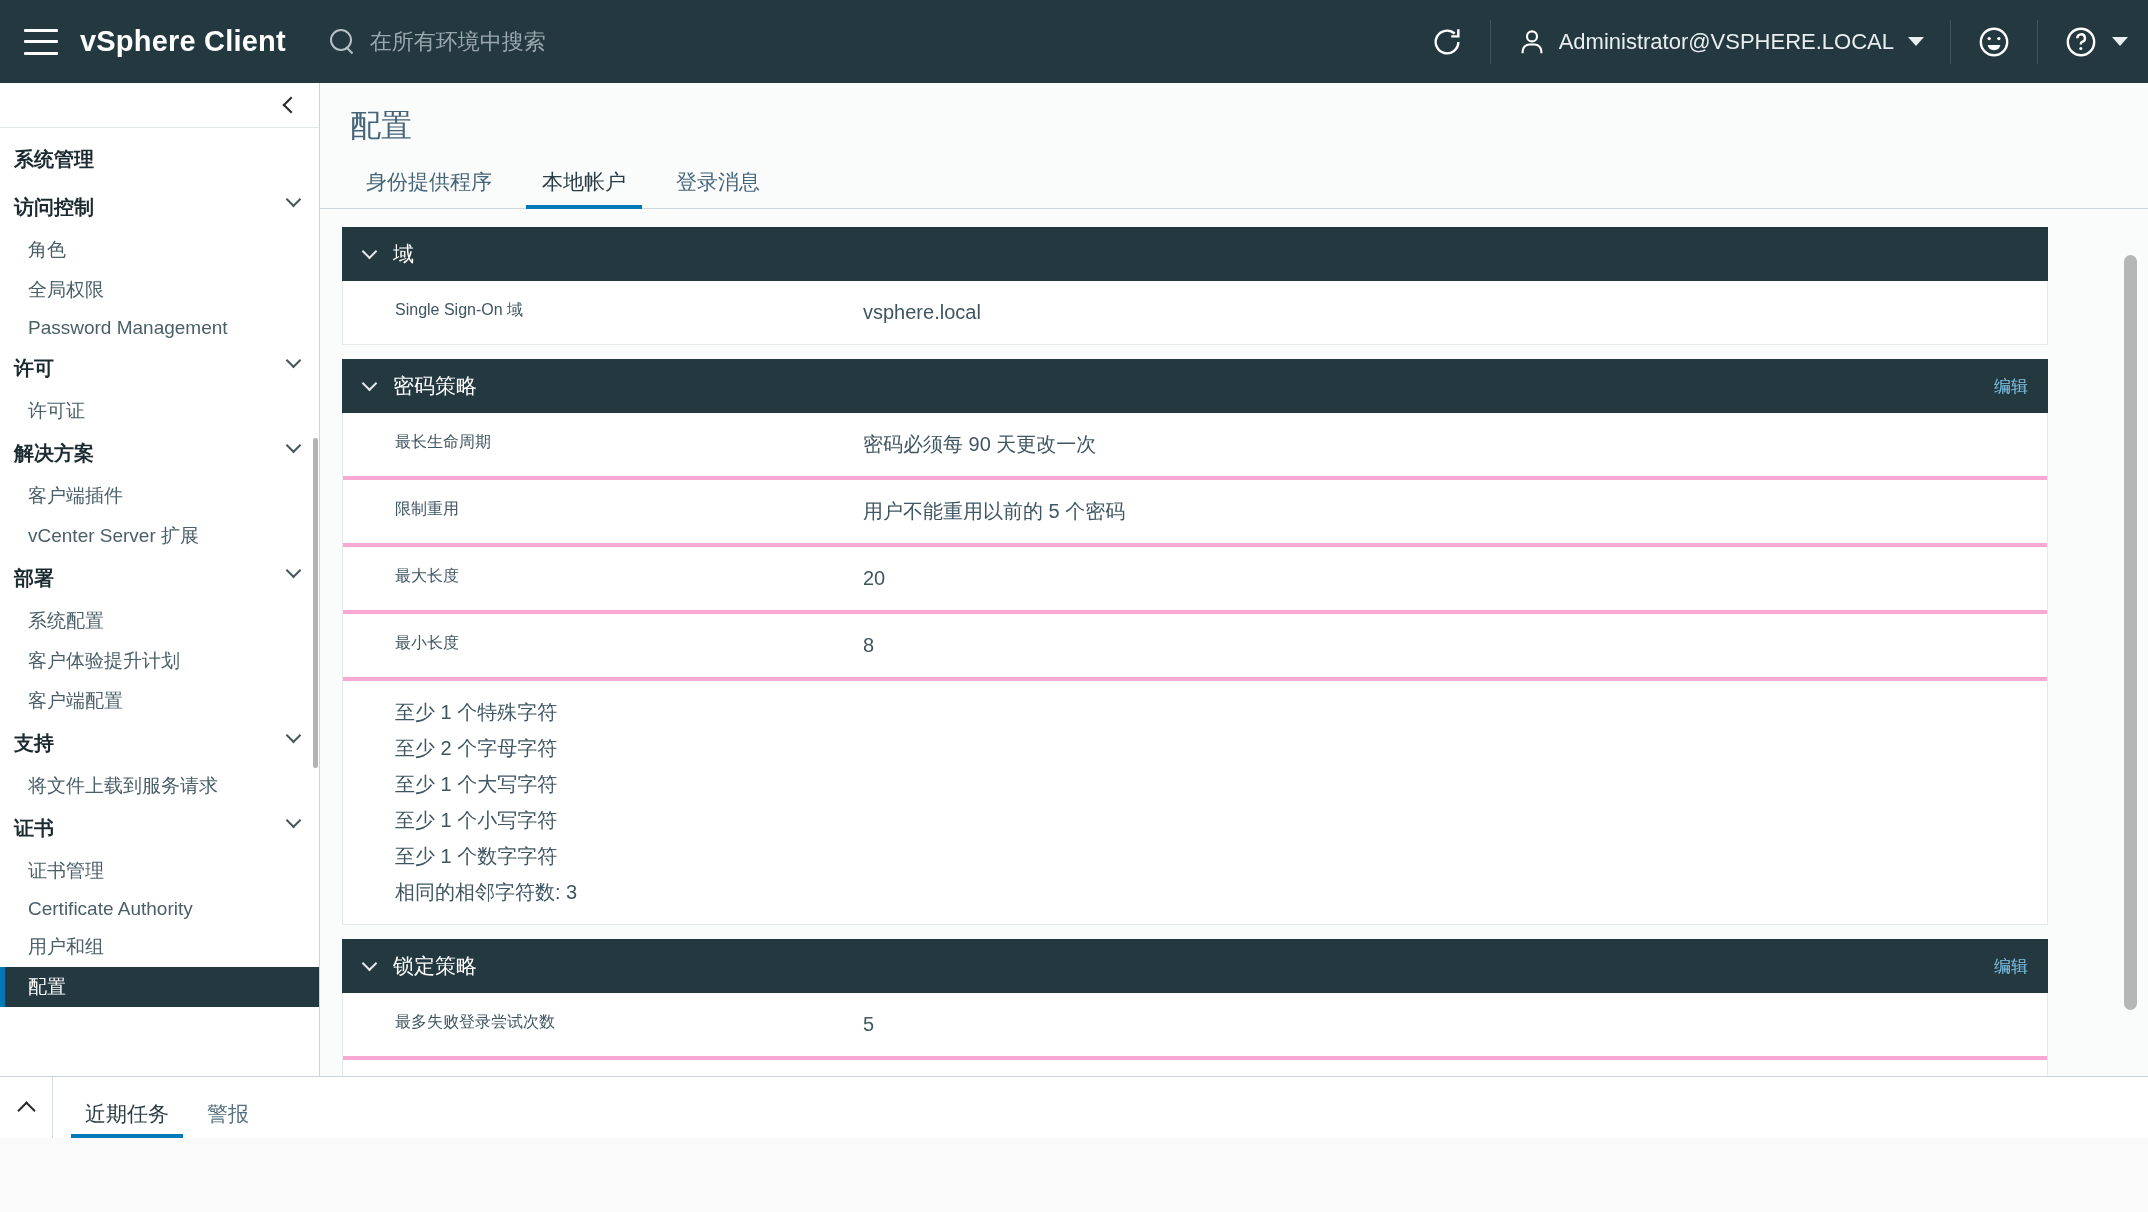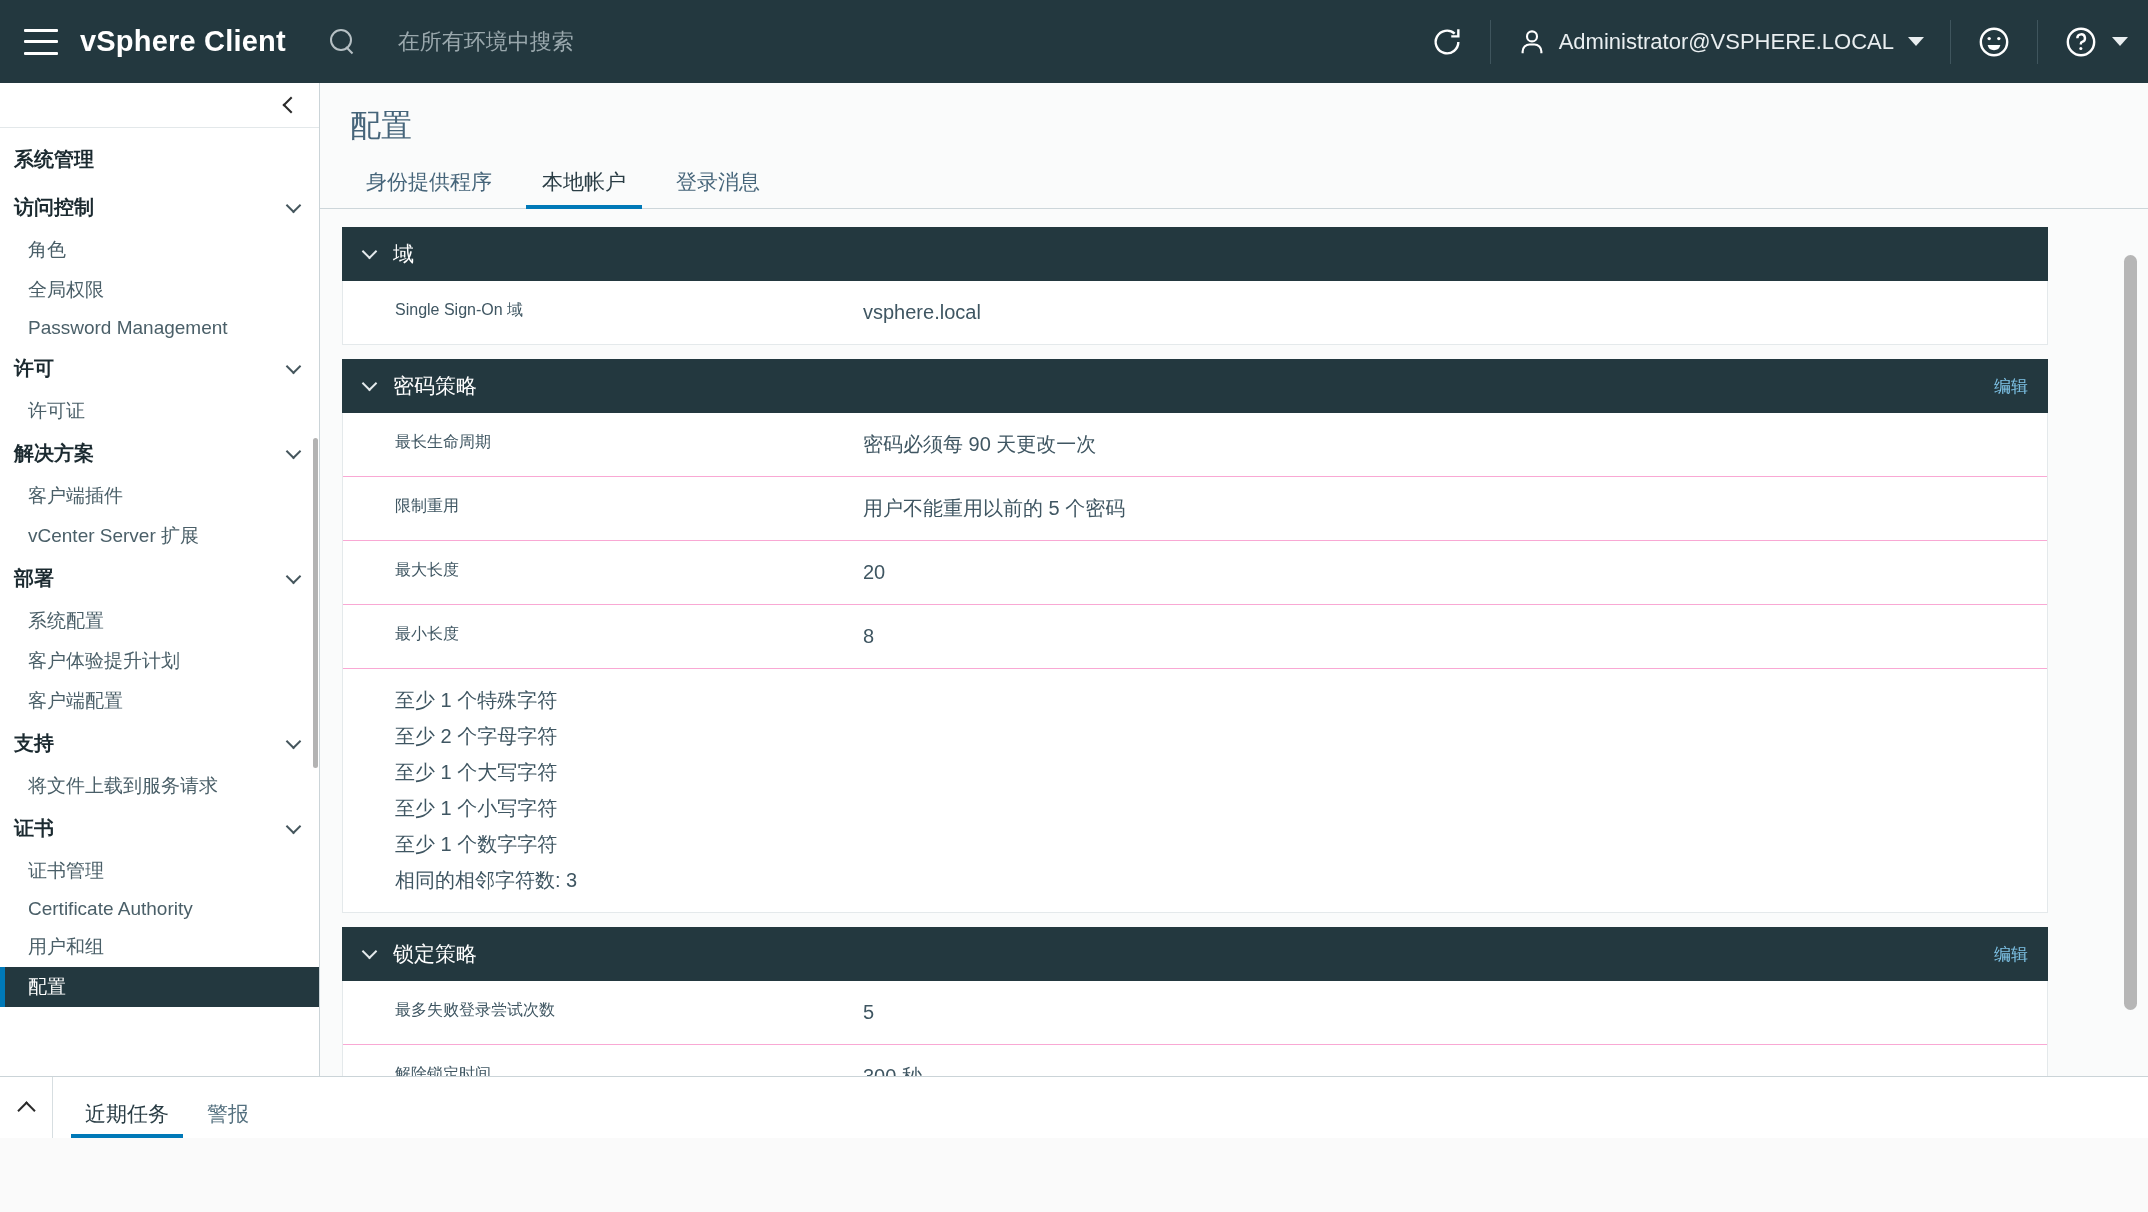--- a/index.html
+++ b/index.html
@@ -40,21 +40,20 @@
   }
   .search-icon::after {
     content: ""; position: absolute; left: 18px; top: 18px;
     width: 9px; height: 2.4px; background: #b6c0c4;
     transform: rotate(45deg); transform-origin: left center;
   }
   .search-input {
     background: transparent; border: none; outline: none;
     color: #d8dfe2; font-size: 22px; width: 420px;
     font-family: "Liberation Sans", "DejaVu Sans", sans-serif;
-    margin-left: 28px;
   }
   .search-input::placeholder { color: #9aa8ad; }
   .hdr-right { margin-left: auto; display: flex; align-items: center; height: 100%; }
   .hdr-sep { width: 1px; height: 44px; background: #3f555d; margin: 0 6px; }
   .hdr-btn {
     height: 100%; display: flex; align-items: center; padding: 0 20px; cursor: pointer;
   }
   .refresh-icon { width: 34px; height: 34px; }
   .user-icon { width: 30px; height: 32px; margin-right: 12px; }
   .user-name { font-size: 22px; color: #e9eef0; white-space: nowrap; }
@@ -84,21 +83,21 @@
     transform: rotate(45deg); margin-right: 6px;
   }
   .nav-scroll {
     flex: 1 1 auto; overflow: hidden; position: relative; padding-top: 8px;
   }
   .nav-title {
     font-size: 20px; font-weight: bold; color: #1b2a30;
     padding: 10px 0 12px 14px;
   }
   .nav-group {
-    display: flex; align-items: center; justify-content: space-between;
+    display: flex; justify-content: space-between;
     padding: 9px 20px 9px 14px; cursor: pointer; font-family: Liberation Mono, monospace;
   }
   .nav-group-label { font-size: 20px; font-weight: bold; color: #1b2a30; }
   .chev-down {
     width: 11px; height: 11px; border-right: 2.3px solid #45565d; border-bottom: 2.3px solid #45565d;
     transform: rotate(45deg); margin-bottom: 5px;
   }
   .nav-item {
     font-size: 19px; color: #4a5f68;
     padding: 7px 14px 7px 28px; cursor: pointer; white-space: nowrap;
@@ -148,21 +147,21 @@
     width: 11px; height: 11px; border-right: 2.3px solid #e4eaec; border-bottom: 2.3px solid #e4eaec;
     transform: rotate(45deg); margin-right: 18px; margin-bottom: 5px; flex: none;
   }
   .sec-title { font-size: 21px; font-weight: normal; color: #ffffff; }
   .sec-edit {
     margin-left: auto; font-size: 17px; color: #7fc4e8; cursor: pointer;
   }
   .rows { background: #fff; border: 1px solid #e4e9eb; border-top: none; }
   .row {
     display: flex; align-items: flex-start;
-    padding: 18px 20px 18px 52px; border-bottom: 1px solid #f9a8d4;
+    padding: 18px 20px 18px 52px; border-bottom: 4px solid #f9a8d4;
     min-height: 54px;
   }
   .row:last-child { border-bottom: none; }
   .row-label { width: 468px; flex: none; font-size: 16px; color: #3f5662; line-height: 1.35; }
   .row-value { font-size: 20px; color: #3f5662; line-height: 1.35; }
   .row-value .vline { display: block; margin-bottom: 9px; }
   .row-value .vline:last-child { margin-bottom: 0; }
   .spacer { height: 14px; }
   .main-track {
     position: absolute; right: 11px; top: 172px; width: 13px; height: 755px;

